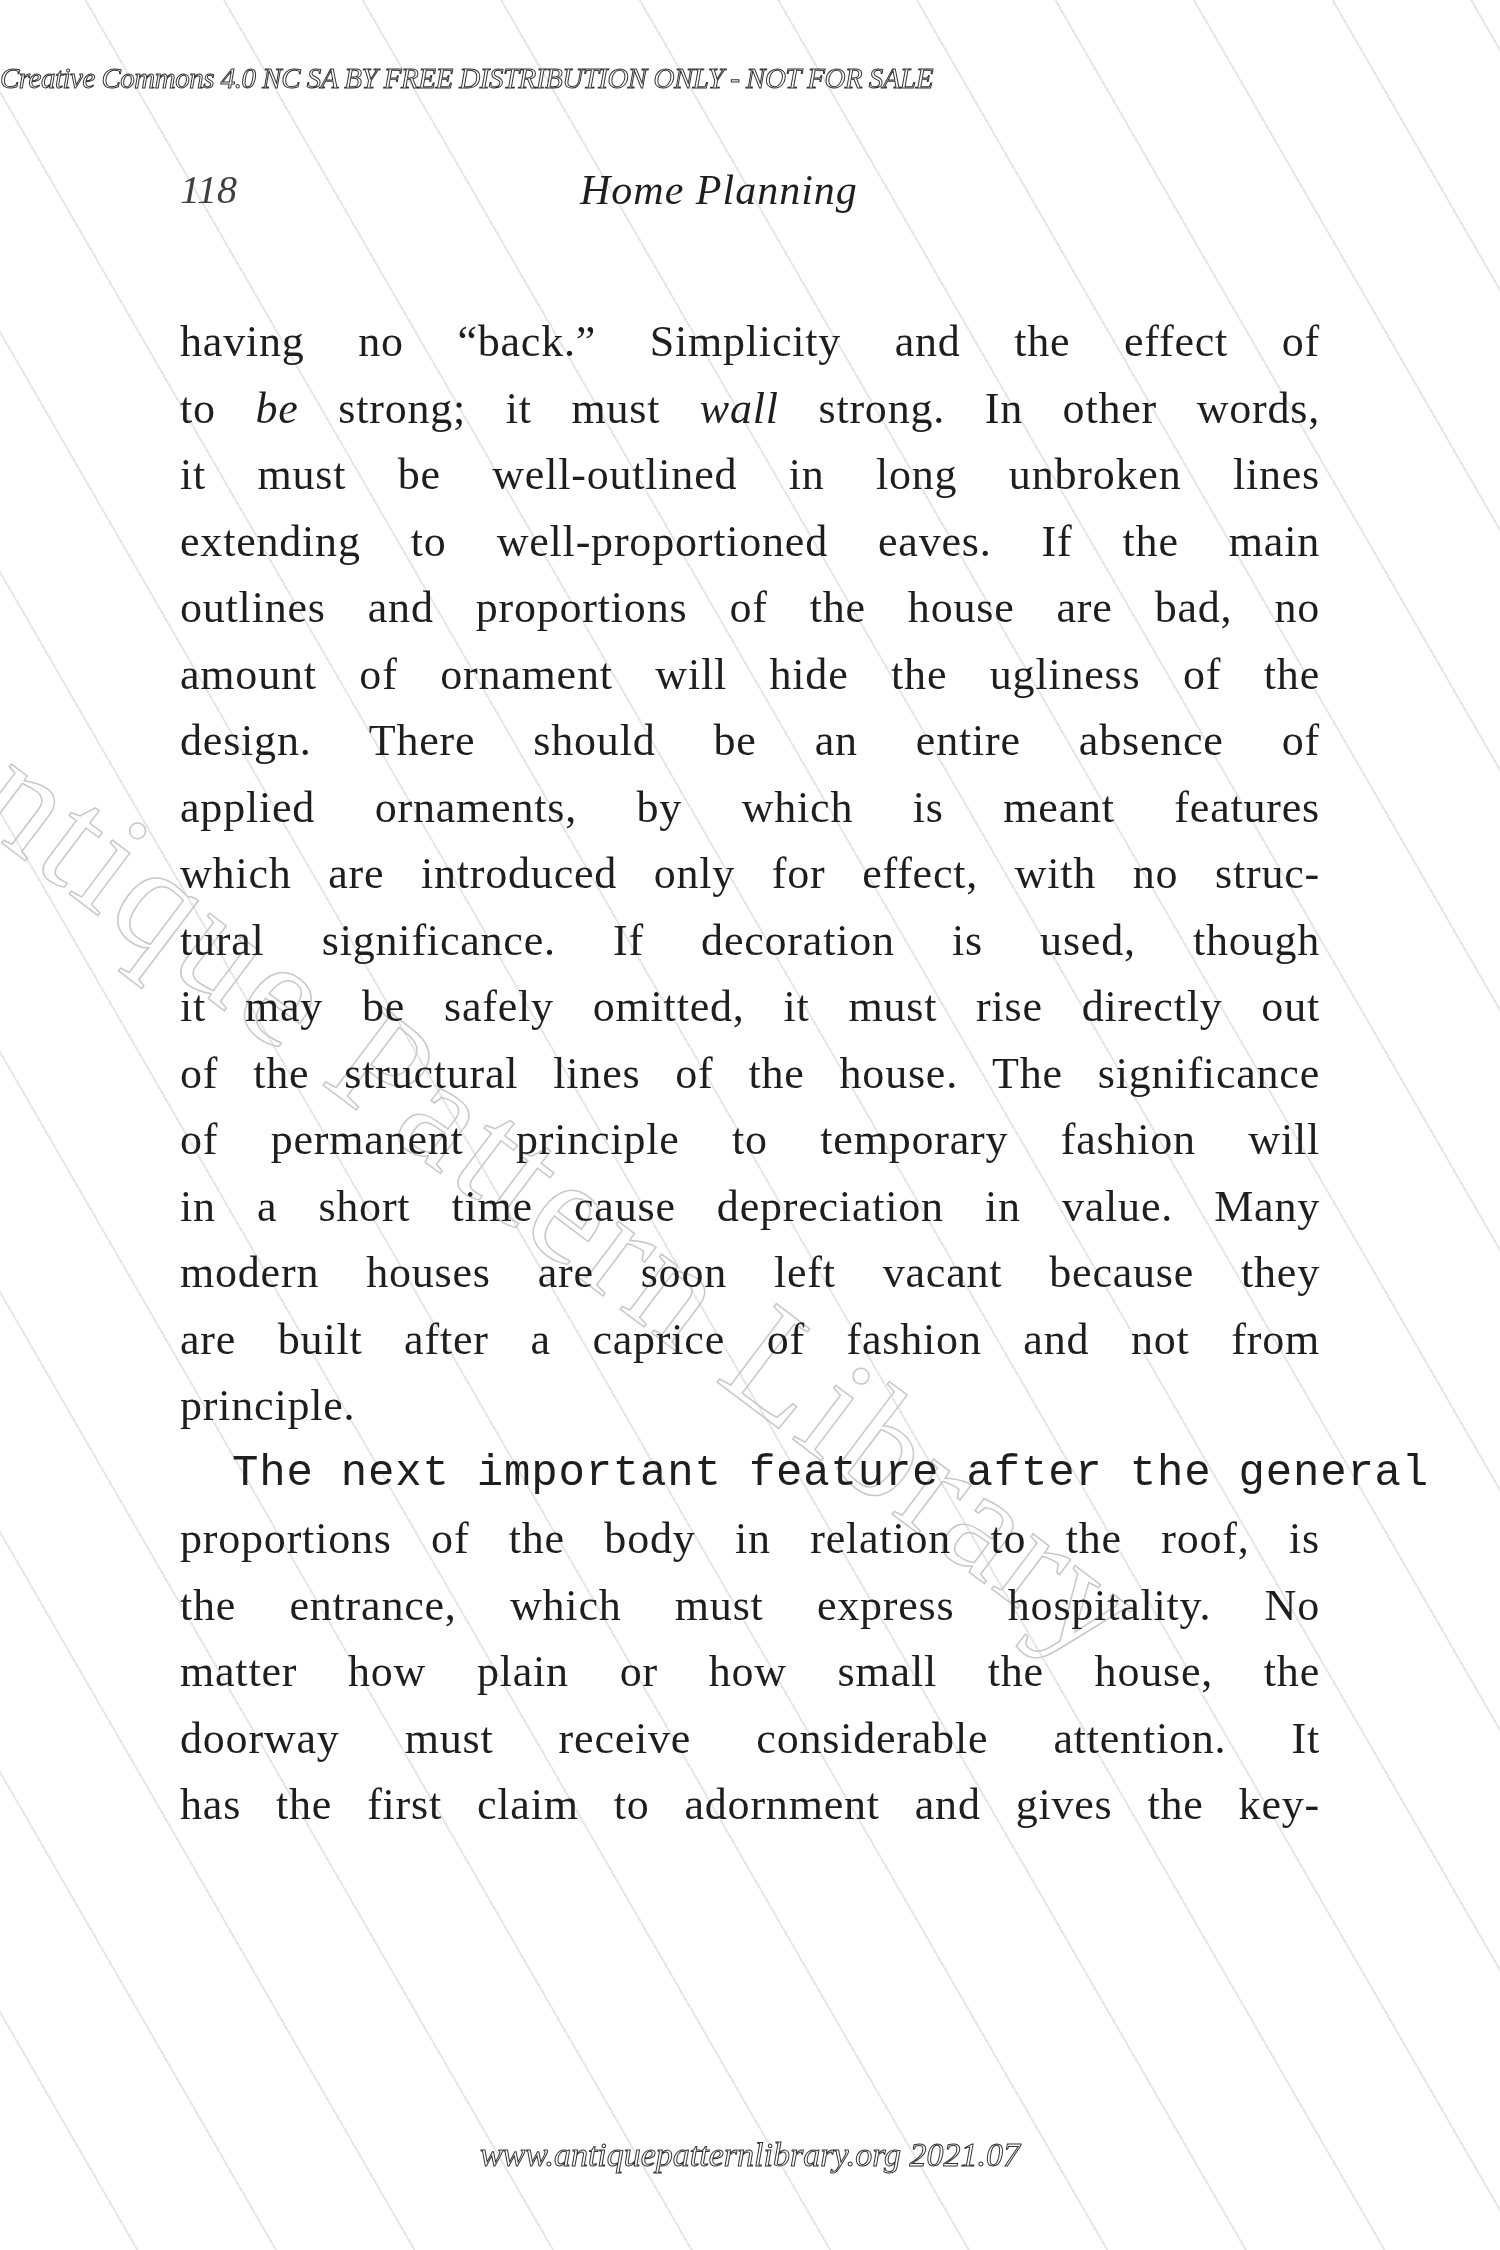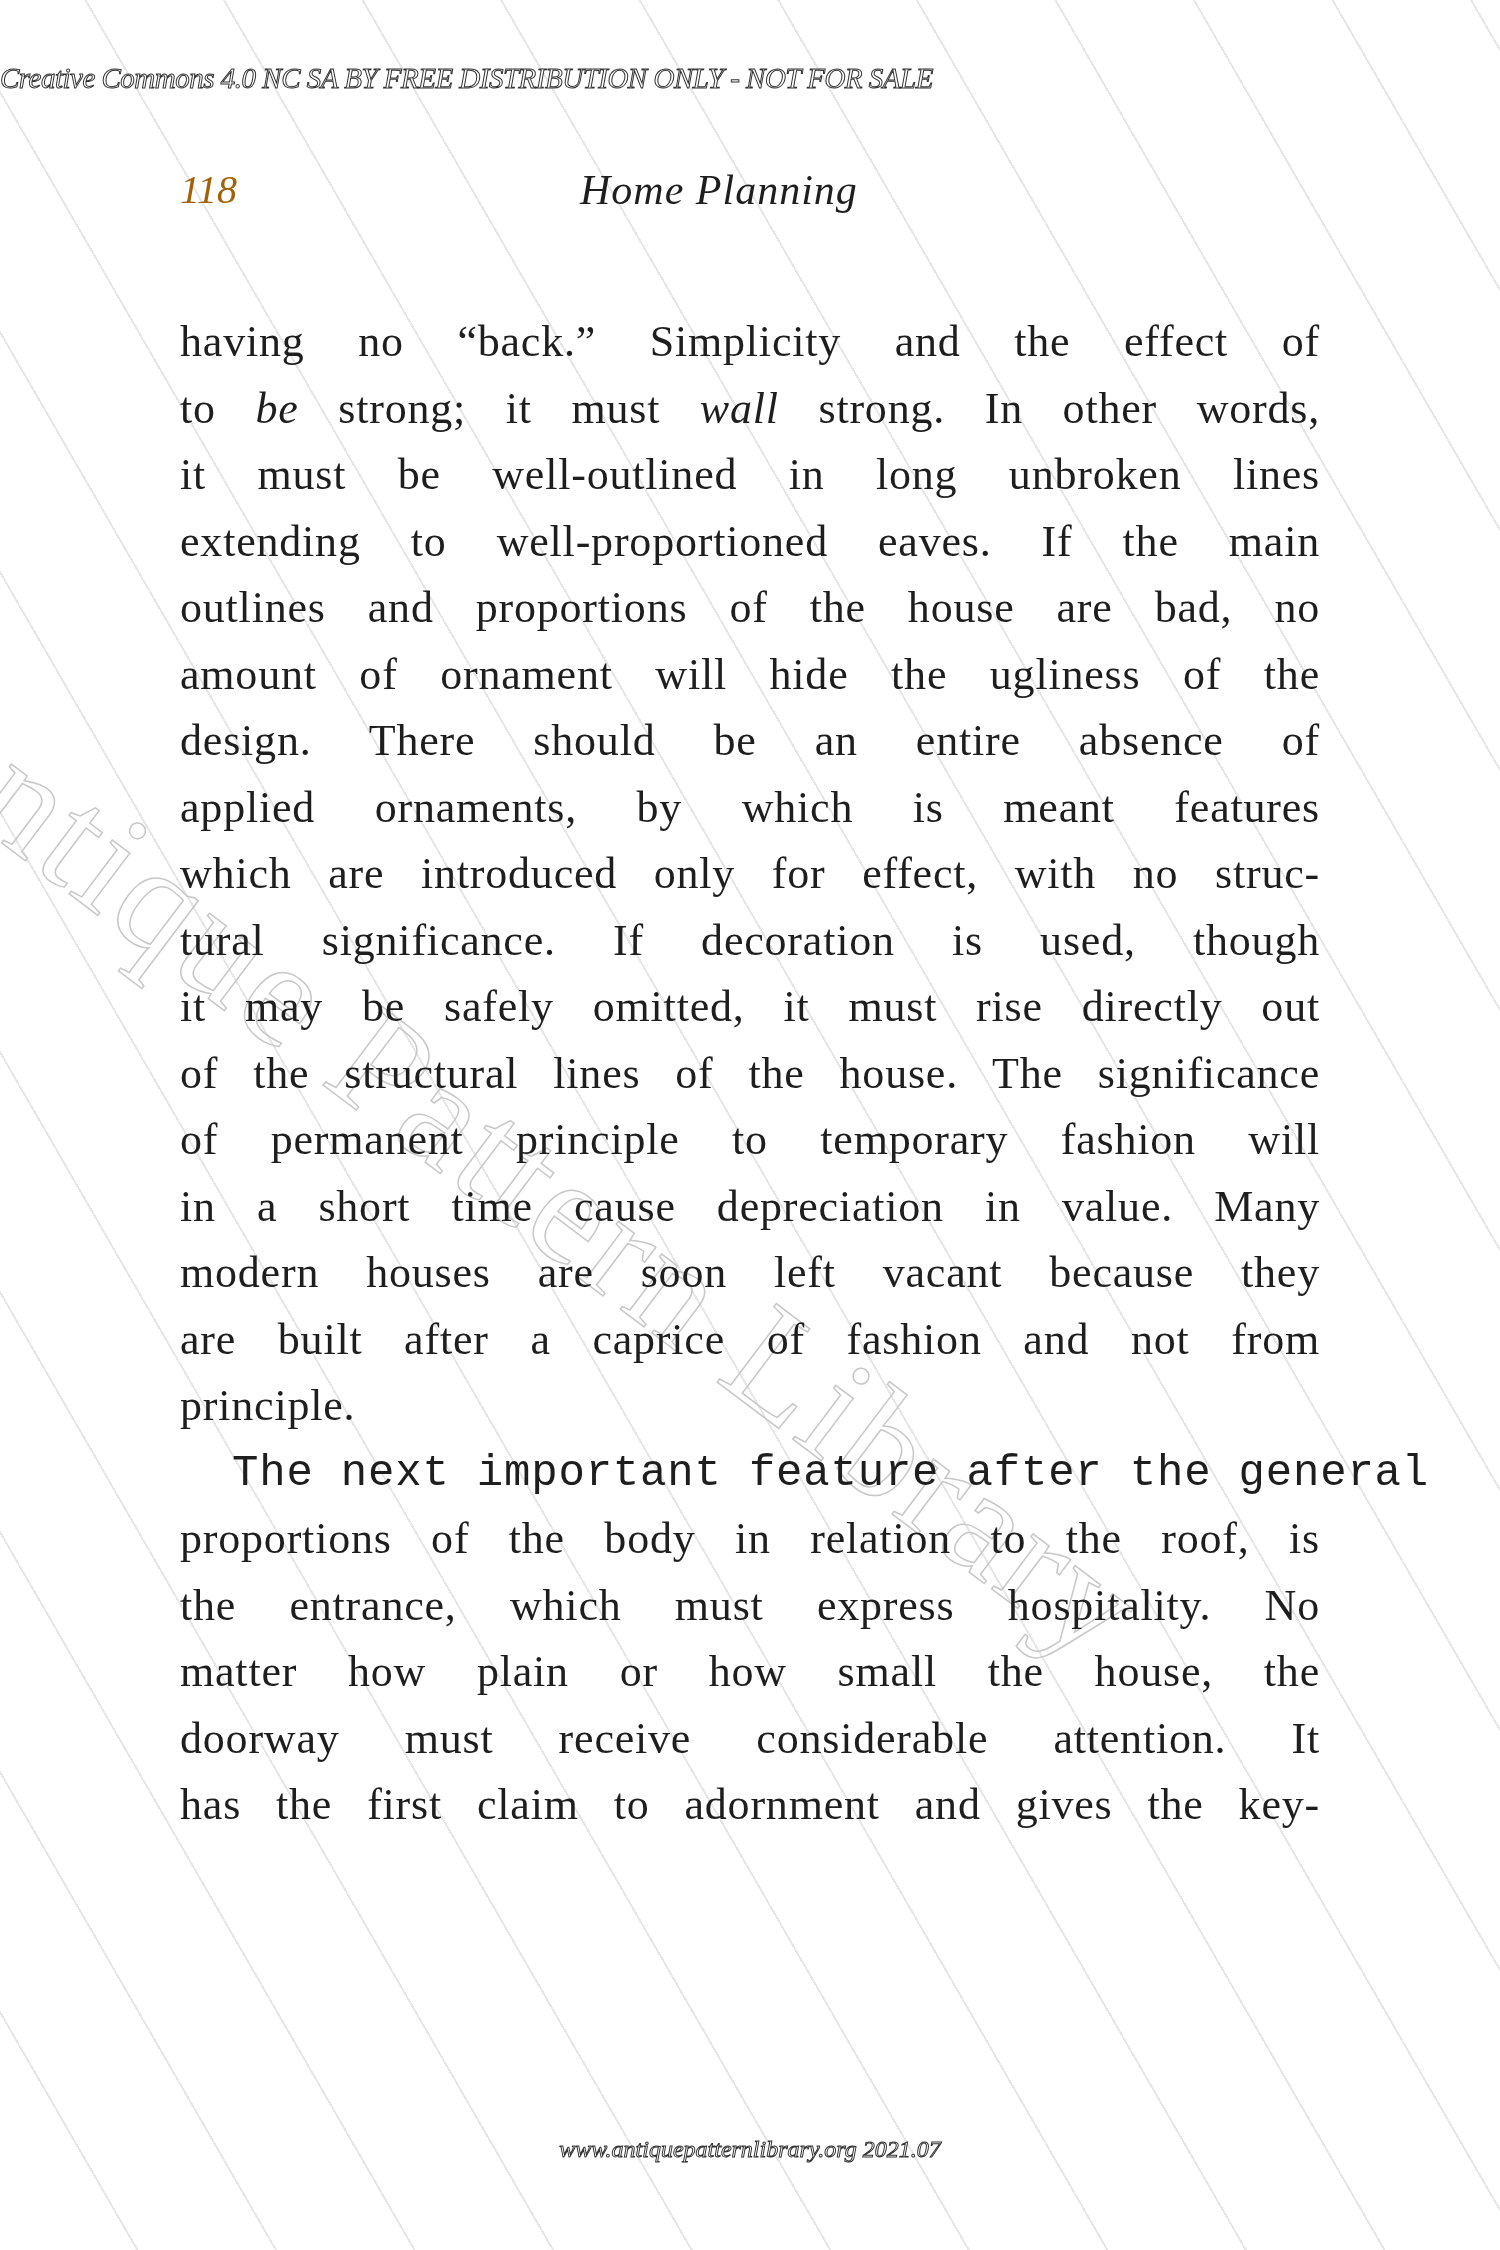--- a/index.html
+++ b/index.html
@@ -24,38 +24,38 @@
   }
   .license {
     position: absolute; top: 62px; left: 0; width: 1500px; 
     font-family: "Liberation Serif", serif; font-style: italic;
     font-size: 29px; color: #fff; -webkit-text-stroke: 1px #333;
     letter-spacing: -0.5px;
   }
   .running-head { position: absolute; top: 166px; left: 180px; width: 1140px; height: 60px; }
   .page-number {
     position: absolute; left: 0; top: 0;
-    font-style: italic; font-size: 40px; color: #a16207;
+    font-style: italic; font-size: 40px; color: #404040;
   }
   .book-title {
     position: absolute; left: 400px; top: 0;
     font-style: italic; font-size: 42px; color: #1e1e1e; letter-spacing: 1px;
   }
   .body-text {
     position: absolute; left: 180px; top: 265px; width: 1140px;
     font-size: 44px; line-height: 66.5px; color: #1e1e1e;
     letter-spacing: 0.8px;
     margin-top: 44px;
   }
   .line { display: block; text-align: justify; text-align-last: justify; white-space: nowrap; height: 66.5px; }
   .line.last { text-align-last: left; }
   .line.indent { padding-left: 52px; font-family: Liberation Mono, monospace; }
   .footer {
     position: absolute; top: 2136px; left: 0; width: 1500px; text-align: center;
-    font-style: italic; font-size: 24px; color: #fff; -webkit-text-stroke: 1px #333;
+    font-style: italic; font-size: 34px; color: #fff; -webkit-text-stroke: 1px #333;
   }
 </style>
 </head>
 <body>
 
 <div class="hatch"></div>
 <div class="watermark">Antique Pattern Library</div>
 
 <div class="license">Creative Commons 4.0 NC SA BY FREE DISTRIBUTION ONLY - NOT FOR SALE</div>
 

